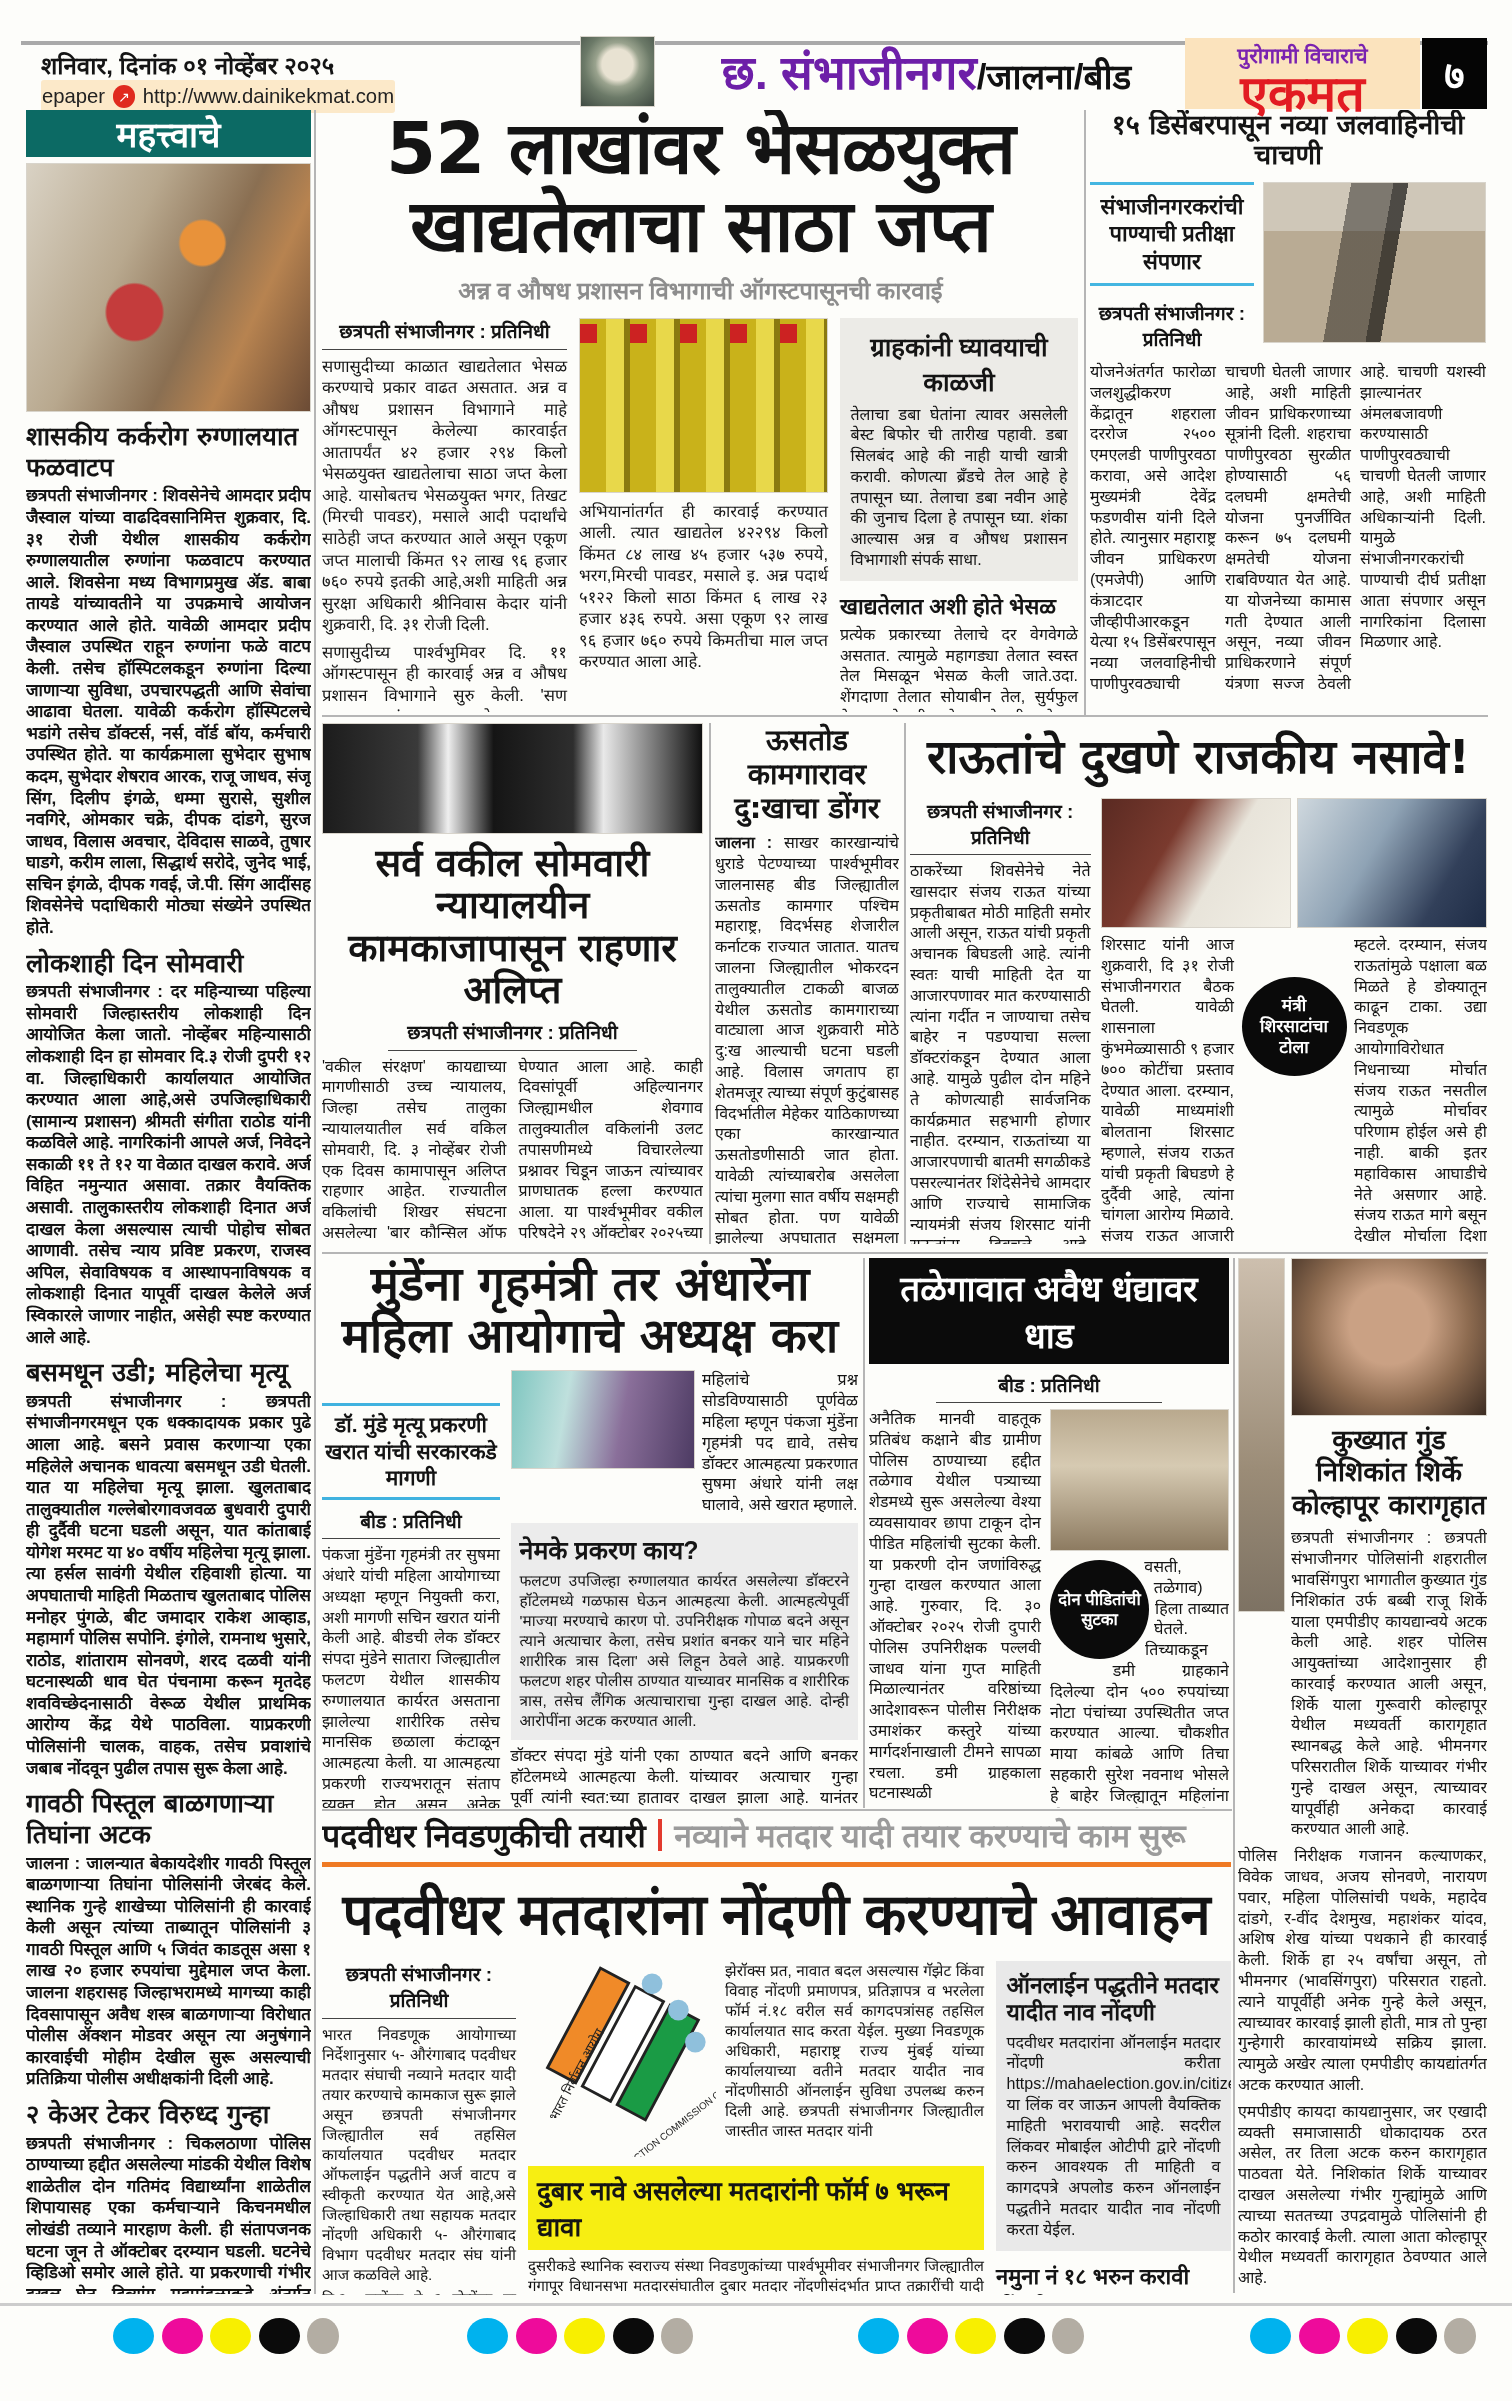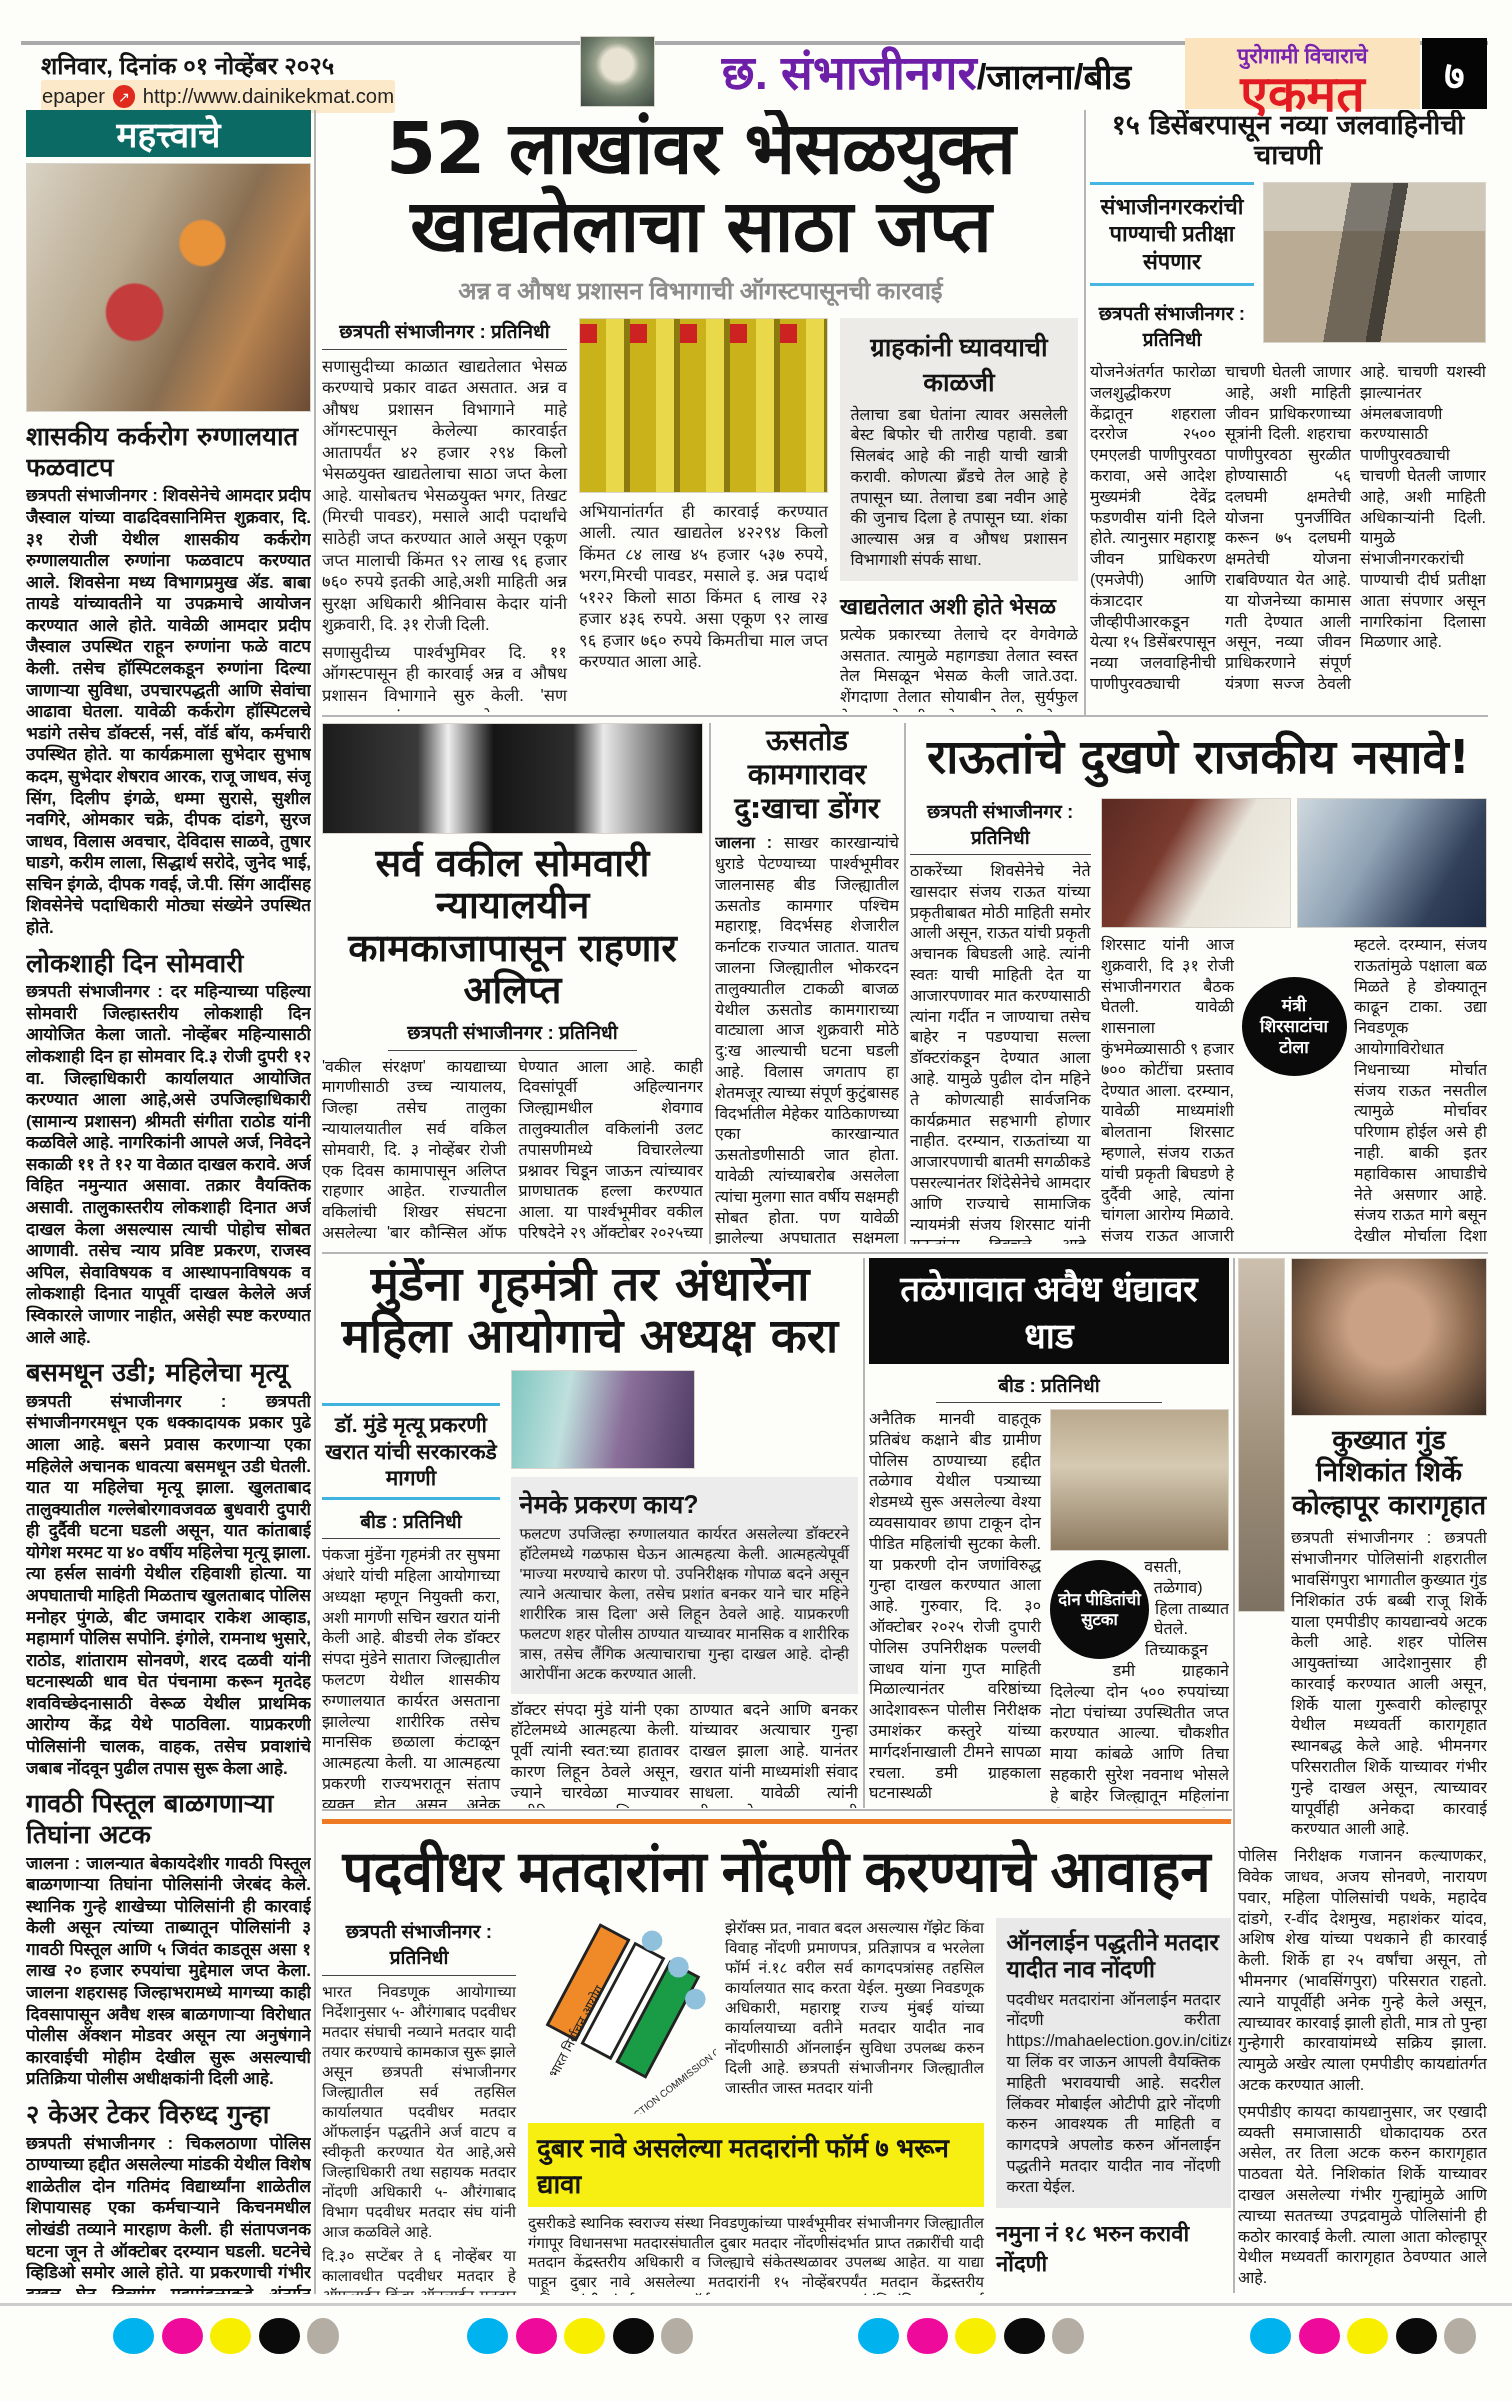--- a/index.html
+++ b/index.html
@@ -321,20 +321,21 @@
   <h1>मुंडेंना गृहमंत्री तर अंधारेंना महिला आयोगाचे अध्यक्ष करा</h1>
   <div class="mu-row">
     <div class="mu-l">
       <div class="mu-sub">डॉ. मुंडे मृत्यू प्रकरणी खरात यांची सरकारकडे मागणी</div>
       <div class="byl">बीड : प्रतिनिधी</div>
       <div class="bd22 jt" style="font-size:16px;">पंकजा मुंडेंना गृहमंत्री तर सुषमा अंधारे यांची महिला आयोगाच्या अध्यक्षा म्हणून नियुक्ती करा, अशी मागणी सचिन खरात यांनी केली आहे. बीडची लेक डॉक्टर संपदा मुंडेने सातारा जिल्ह्यातील फलटण येथील शासकीय रुग्णालयात कार्यरत असताना झालेल्या शारीरिक तसेच मानसिक छळाला कंटाळून आत्महत्या केली. या आत्महत्या प्रकरणी राज्यभरातून संताप व्यक्त होत असून अनेक संघटना आवाज उठवत आहेत. त्यांना महिला आयोगाने न्याय द्यावा, अशीही मागणी होत आहे.</div>
     </div>
     <div class="mu-r">
       <div class="mu-top">
         <div class="mu-photo ph"></div>
+        <div class="mu-side jt">महिलांचे प्रश्न सोडविण्यासाठी पूर्णवेळ महिला म्हणून पंकजा मुंडेंना गृहमंत्री पद द्यावे, तसेच डॉक्टर आत्महत्या प्रकरणात सुषमा अंधारे यांनी लक्ष घालावे, असे खरात म्हणाले.</div>
       </div>
       <div class="mu-box">
         <div class="bt">नेमके प्रकरण काय?</div>
         <div class="bb jt">फलटण उपजिल्हा रुग्णालयात कार्यरत असलेल्या डॉक्टरने हॉटेलमध्ये गळफास घेऊन आत्महत्या केली. आत्महत्येपूर्वी 'माज्या मरण्याचे कारण पो. उपनिरीक्षक गोपाळ बदने असून त्याने अत्याचार केला, तसेच प्रशांत बनकर याने चार महिने शारीरिक त्रास दिला' असे लिहून ठेवले आहे. याप्रकरणी फलटण शहर पोलीस ठाण्यात याच्यावर मानसिक व शारीरिक त्रास, तसेच लैंगिक अत्याचाराचा गुन्हा दाखल आहे. दोन्ही आरोपींना अटक करण्यात आली.</div>
       </div>
       <div class="mu-after jt">डॉक्टर संपदा मुंडे यांनी एका हॉटेलमध्ये आत्महत्या केली. पूर्वी त्यांनी स्वत:च्या हातावर कारण लिहून ठेवले असून, ज्याने चारवेळा माज्यावर शारीरिक व मानसिक छळ केला, त्याच्यावर कारवाई करावी असे नमूद केले. ठाण्यात बदने आणि बनकर यांच्यावर अत्याचार गुन्हा दाखल झाला आहे. यानंतर खरात यांनी माध्यमांशी संवाद साधला. यावेळी त्यांनी वरीलप्रमाणे मागणी सरकारकडे केली.</div>
     </div>
   </div>
 </div>
 
@@ -360,20 +361,25 @@
       <div class="go-mug ph"></div>
       <h2>कुख्यात गुंड निशिकांत शिर्के कोल्हापूर कारागृहात</h2>
       <div class="go-bd jt">छत्रपती संभाजीनगर : छत्रपती संभाजीनगर पोलिसांनी शहरातील भावसिंगपुरा भागातील कुख्यात गुंड निशिकांत उर्फ बब्बी राजू शिर्के याला एमपीडीए कायद्यान्वये अटक केली आहे. शहर पोलिस आयुक्तांच्या आदेशानुसार ही कारवाई करण्यात आली असून, शिर्के याला गुरूवारी कोल्हापूर येथील मध्यवर्ती कारागृहात स्थानबद्ध केले आहे. भीमनगर परिसरातील शिर्के याच्यावर गंभीर गुन्हे दाखल असून, त्याच्यावर यापूर्वीही अनेकदा कारवाई करण्यात आली आहे.</div>
     </div>
   </div>
   <div class="go-bd jt">पोलिस निरीक्षक गजानन कल्याणकर, विवेक जाधव, अजय सोनवणे, नारायण पवार, महिला पोलिसांची पथके, महादेव दांडगे, र-वींद देशमुख, महाशंकर यांदव, अशिष शेख यांच्या पथकाने ही कारवाई केली. शिर्के हा २५ वर्षांचा असून, तो भीमनगर (भावसिंगपुरा) परिसरात राहतो. त्याने यापूर्वीही अनेक गुन्हे केले असून, त्याच्यावर कारवाई झाली होती, मात्र तो पुन्हा गुन्हेगारी कारवायांमध्ये सक्रिय झाला. त्यामुळे अखेर त्याला एमपीडीए कायद्यांतर्गत अटक करण्यात आली.</div>
   <div class="go-bd jt">एमपीडीए कायदा कायद्यानुसार, जर एखादी व्यक्ती समाजासाठी धोकादायक ठरत असेल, तर तिला अटक करुन कारागृहात पाठवता येते. निशिकांत शिर्के याच्यावर दाखल असलेल्या गंभीर गुन्ह्यांमुळे आणि त्याच्या सततच्या उपद्रवामुळे पोलिसांनी ही कठोर कारवाई केली. त्याला आता कोल्हापूर येथील मध्यवर्ती कारागृहात ठेवण्यात आले आहे.</div>
 </div>
 
 <div class="abs grad">
+  <div class="g-kick">
+    <span class="g-k1">पदवीधर निवडणुकीची तयारी</span>
+    <span class="g-kbar"></span>
+    <span class="g-k2">नव्याने मतदार यादी तयार करण्याचे काम सुरू</span>
+  </div>
   <div class="g-orange"></div>
   <div class="g-h1">पदवीधर मतदारांना नोंदणी करण्याचे आवाहन</div>
   <div class="g-cols">
     <div class="g-c1">
       <div class="byl">छत्रपती संभाजीनगर : प्रतिनिधी</div>
       <div class="bd20 jt">भारत निवडणूक आयोगाच्या निर्देशानुसार ५- औरंगाबाद पदवीधर मतदार संघाची नव्याने मतदार यादी तयार करण्याचे कामकाज सुरू झाले असून छत्रपती संभाजीनगर जिल्ह्यातील सर्व तहसिल कार्यालयात पदवीधर मतदार ऑफलाईन पद्धतीने अर्ज वाटप व स्वीकृती करण्यात येत आहे,असे जिल्हाधिकारी तथा सहायक मतदार नोंदणी अधिकारी ५- औरंगाबाद विभाग पदवीधर मतदार संघ यांनी आज कळविले आहे.</div>
       <div class="bd20 jt" style="margin-top:4.5px;">दि.३० सप्टेंबर ते ६ नोव्हेंबर या कालावधीत पदवीधर मतदार हे ऑफलाईन किंवा ऑनलाईन मतदार यादीमध्ये नाव नोंदणी करू शकता. नोंदणीसाठी आवश्यक कागदपत्रे नमुन अर्ज क्र.१८ कोणत्याही विद्यापीठाचे पदवी प्राप्त केल्यापासून दि.१ नोव्हेंबर २०२५ रोजी ३ वर्षे पूर्ण होणारा पदवीधर असणे आवश्यक आहे. पदवी प्रमाणपत्र किंवा पदवीच्या अंतिम वर्षाची मार्कशीट झेरॉक्स</div>
     </div>
     <div class="g-mid">
       <div class="g-midrow">

